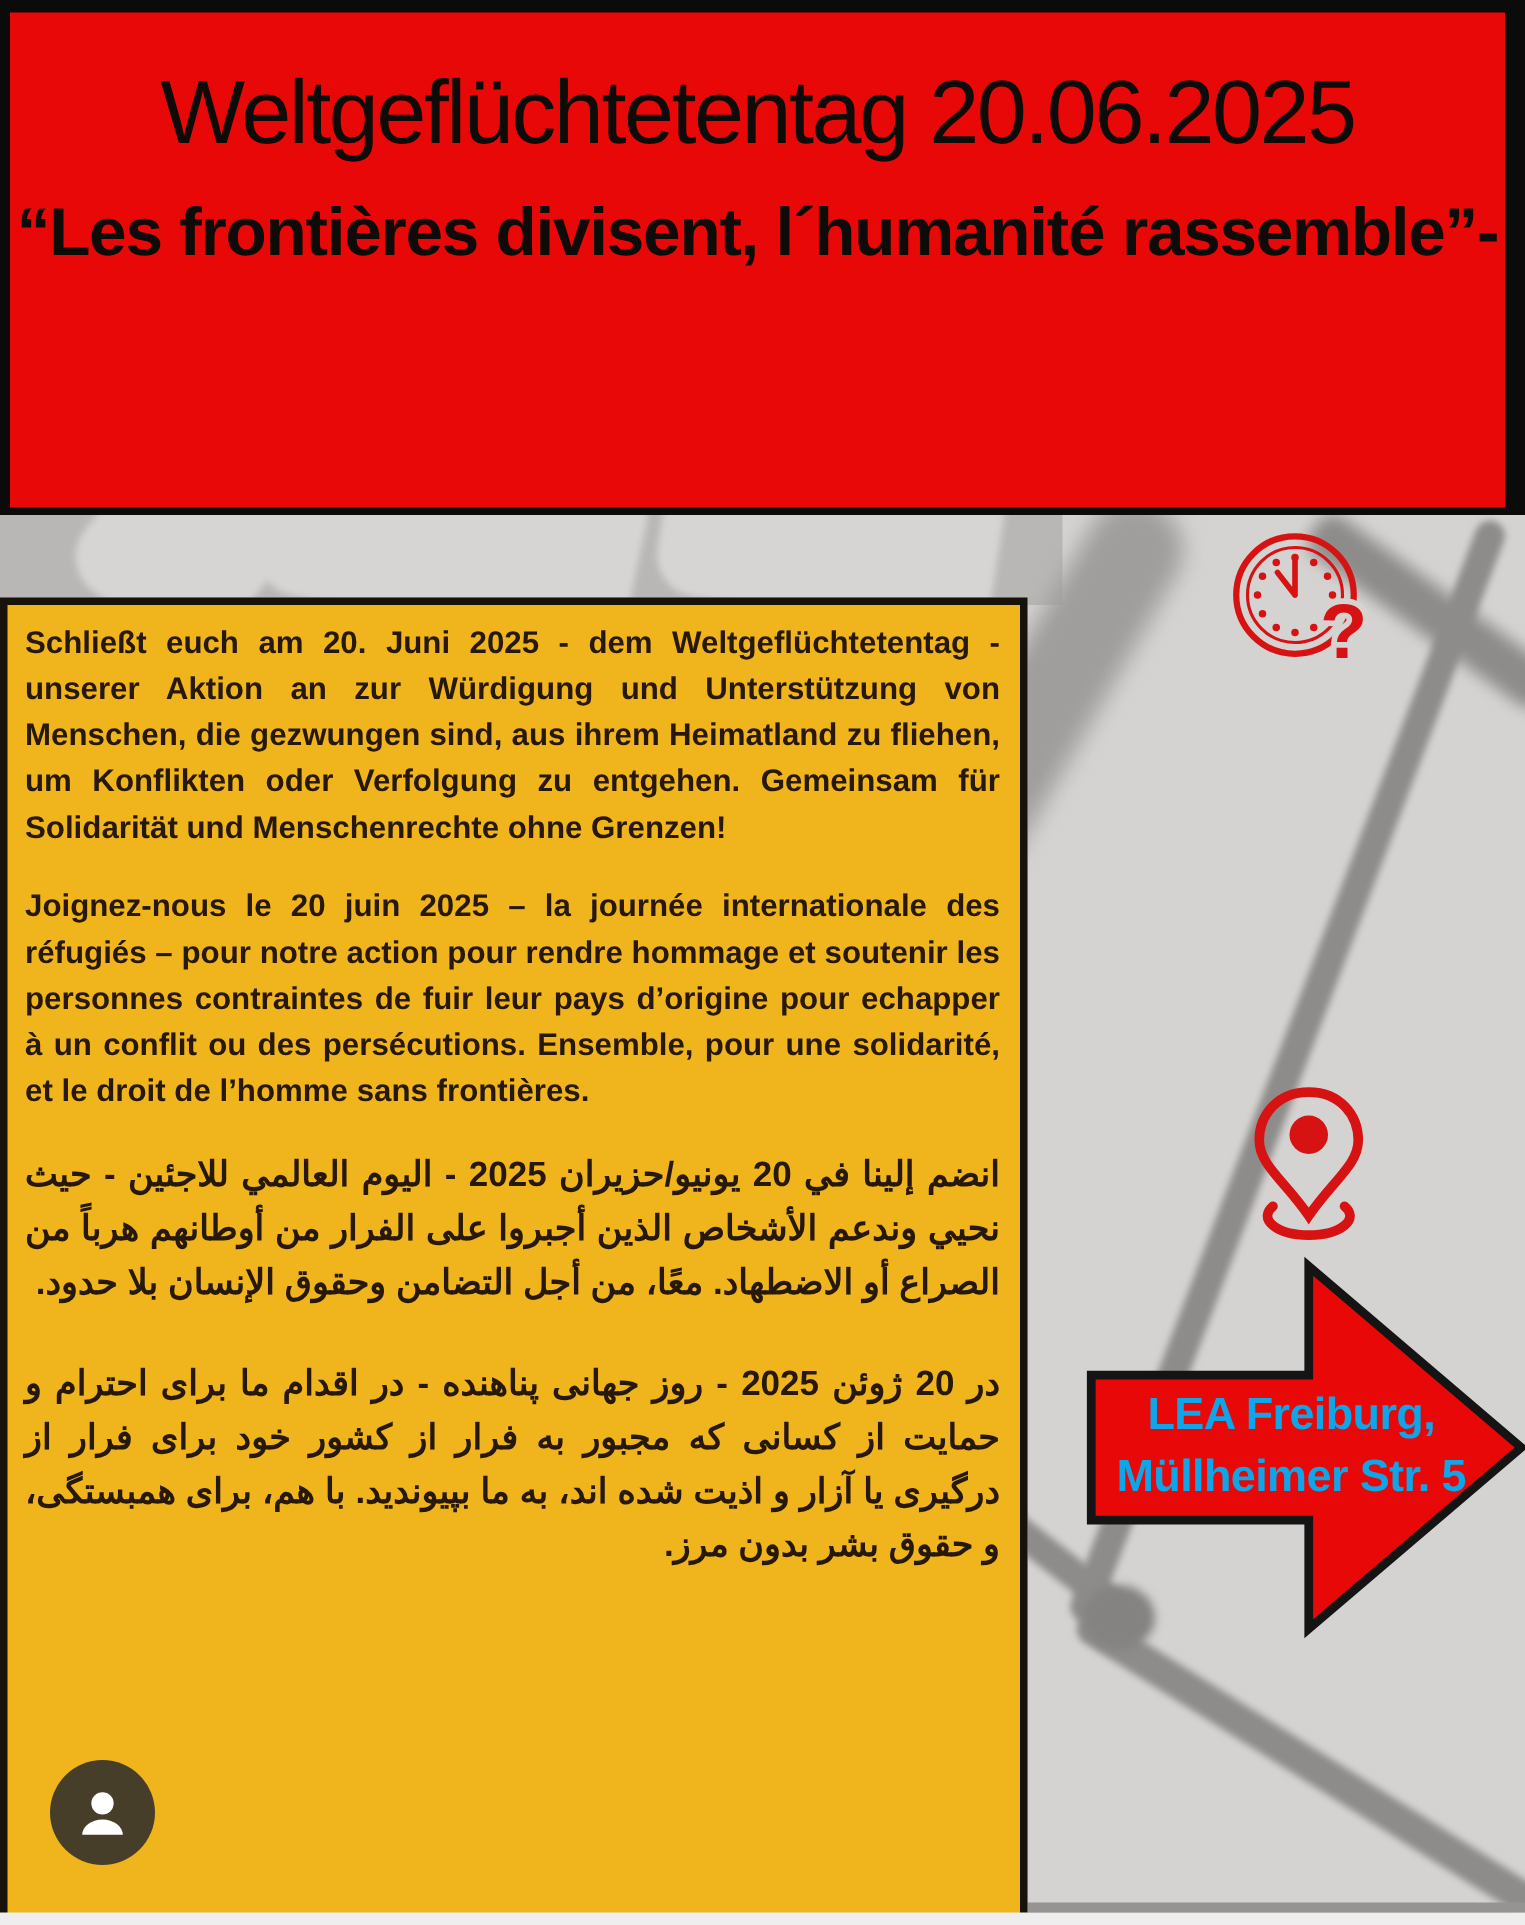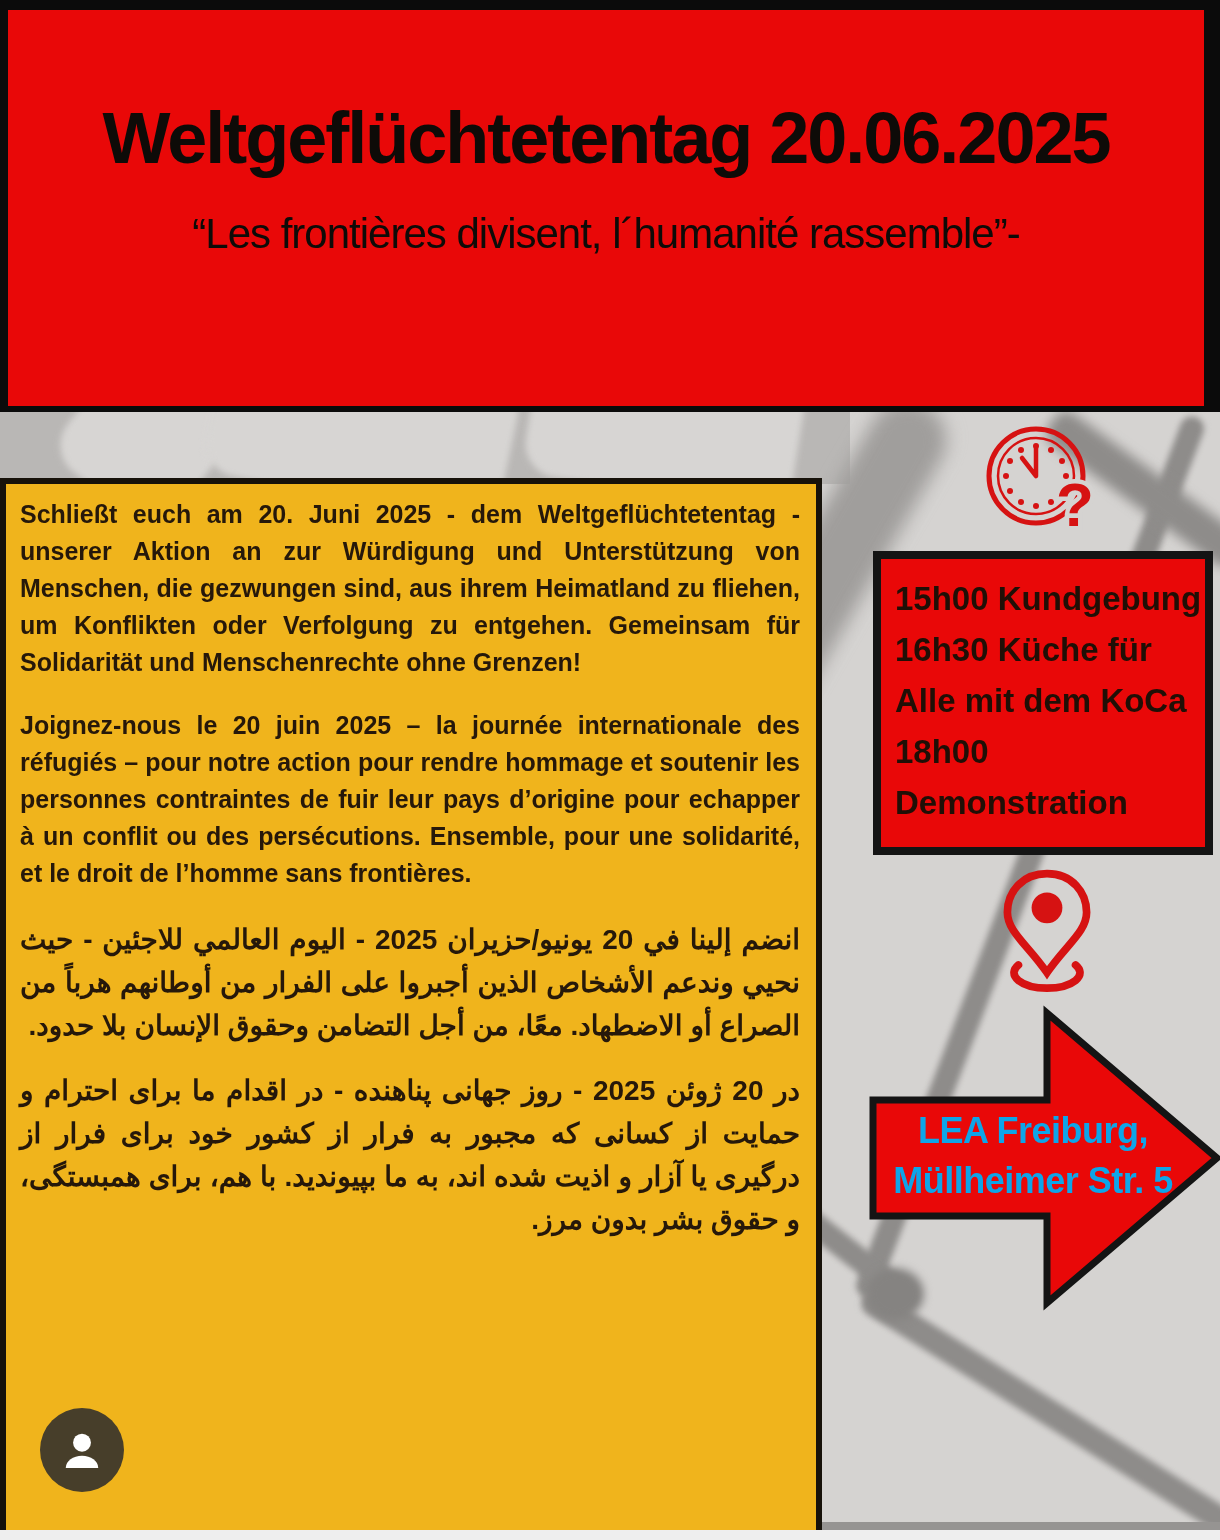--- a/index.html
+++ b/index.html
@@ -36,40 +36,40 @@
   }
   .photo-bottom-line { position:absolute; left:0; top:1110px; width:1220px; height:8px; background:#969492; }
   .bottom-strip { position:absolute; left:0; top:1530px; width:1220px; height:10px; background:#eeeeee; }
 
   
   .header {
     position:absolute; left:8px; top:10px; width:1196px; height:396px;
     background:#e90808; text-align:center; color:#0e0b08;
   }
   .title {
-    margin:0; padding-top:88px;
-    font-size:72px; font-weight:bold; letter-spacing:-2px; line-height:80px;
+    margin:0; padding-top:40px;
+    font-size:72px; font-weight:normal; letter-spacing:-2px; line-height:80px;
   }
   .subtitle {
     margin:26px 0 0 0;
-    font-size:42px; font-weight:normal; letter-spacing:-1px; line-height:60px;
+    font-size:54px; font-weight:bold; letter-spacing:-1px; line-height:60px;
   }
 
   
   .infobox {
     position:absolute; left:0; top:478px; width:822px; height:1296px;
     background:#f0b41c; border:6px solid #17120a; box-sizing:border-box;
     padding:12px 16px 6px 14px; color:#26180a; overflow:hidden;
   }
   .infobox p {
     margin:0 0 26px 0; font-weight:bold; font-size:25px; line-height:37px;
     text-align:justify;
   }
   .infobox p.rtl {
-    direction:rtl; font-size:28px; line-height:43px; margin-bottom:22px;
+    direction:rtl; font-size:28px; line-height:43px; margin-bottom:38px;
   }
   .infobox p:last-child { margin-bottom:12px; }
 
   
   .clock-wrap { position:absolute; left:980px; top:420px; width:130px; height:130px; }
 
   
   .schedule {
     position:absolute; left:873px; top:551px; width:340px; height:304px;
     background:#e90808; border:8px solid #141414; box-sizing:border-box;
@@ -144,27 +144,20 @@
           <circle cx="30" cy="71" r="3"></circle>
         <circle cx="26" cy="56" r="3"></circle>
           <circle cx="30" cy="41" r="3"></circle>
           <circle cx="41" cy="30" r="3"></circle>
       </g>
       <path d="M56 56 L56 28 M56 56 L42 38" fill="none" stroke="#d61212" stroke-width="4.5" stroke-linecap="round"></path>
       <text x="76" y="106" font-size="62" font-weight="bold" fill="#d61212" stroke="#d5d3d1" stroke-width="9" paint-order="stroke" font-family="Liberation Sans, sans-serif">?</text>
     </svg>
   </div>
 
-  <div class="schedule">
-    <div>15h00 Kundgebung</div>
-    <div>16h30 Küche für</div>
-    <div>Alle mit dem KoCa</div>
-    <div>18h00</div>
-    <div>Demonstration</div>
-  </div>
 
   <div class="pin-wrap">
     <svg width="110" height="132" viewBox="0 0 100 120">
       <path d="M50 7 C27 7 14 24 14 42 C14 60 33 72 50 97 C67 72 86 60 86 42 C86 24 73 7 50 7 Z" fill="none" stroke="#d61212" stroke-width="7"></path>
       <circle cx="50" cy="38" r="14" fill="#d61212"></circle>
       <path d="M24 90 A 30 14 0 1 0 76 90" fill="none" stroke="#d61212" stroke-width="7" stroke-linecap="round"></path>
     </svg>
   </div>
 
   <div class="arrow-wrap">

